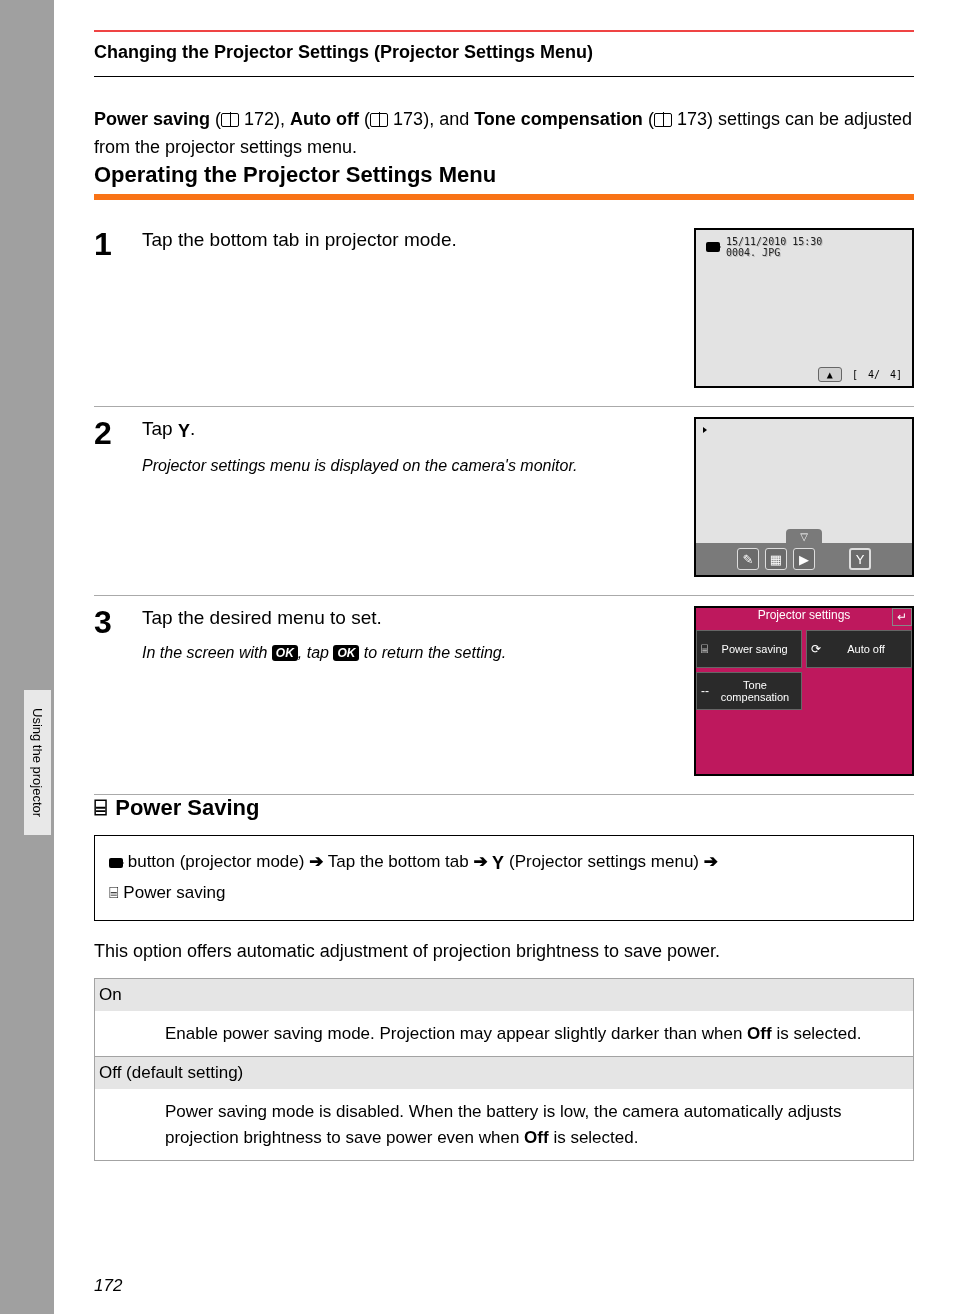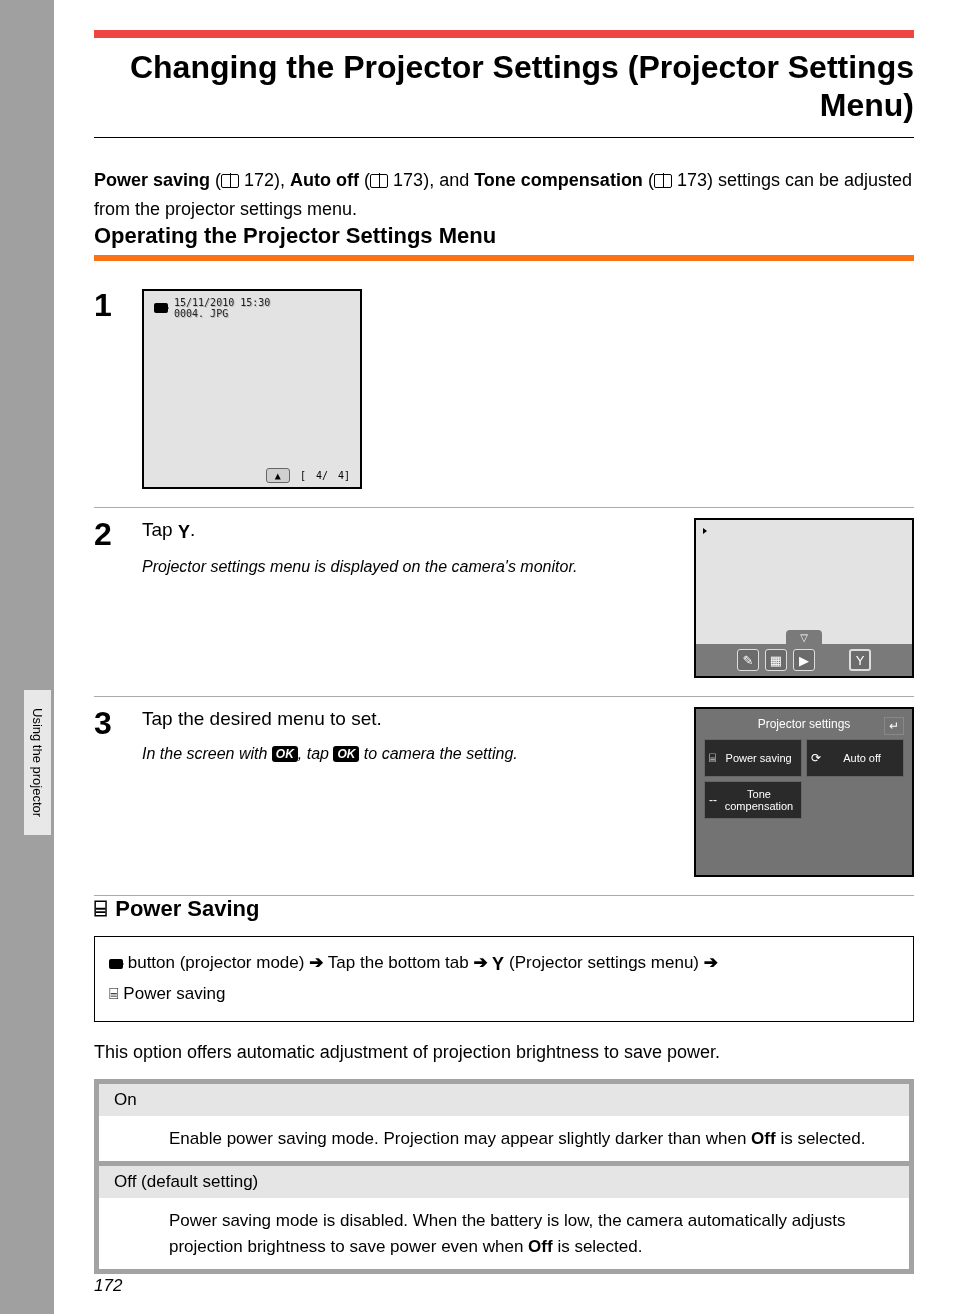--- a/index.html
+++ b/index.html
@@ -20,28 +20,27 @@
   .side-tab {
     position: absolute;
     left: -30px;
     top: 690px;
     writing-mode: vertical-rl;
     font-size: 13px;
     background: #e8e8e8;
     padding: 18px 6px;
   }
   h1.main-title {
-    font-size: 32px;
-    font-weight: bold;
-    border-top: 8px solid #ef4444;
+    font-size: 18px;
+    font-weight: bold;
+    border-top: 2px solid #ef4444;
     border-bottom: 1px solid #000;
     padding: 10px 0 12px 0;
     margin-bottom: 28px;
     line-height: 1.2;
-    text-align: right;
   }
   .intro {
     font-size: 18px;
     line-height: 1.6;
   }
   .intro b { font-weight: bold; }
   .book-icon {
     display: inline-block;
     width: 18px; height: 14px;
     border: 1.2px solid #000;
@@ -89,21 +88,21 @@
     margin-bottom: 4px;
     font-style: italic;
   }
   .screen-thumb {
     width: 220px;
     flex-shrink: 0;
   }
   
   .screen1 {
     border: 2px solid #000;
-    height: 200px;
+    height: 160px;
     background: #e3e3e3;
     position: relative;
     font-size: 10px;
   }
   .screen1-top {
     position: absolute;
     top: 6px; left: 10px; right: 10px;
     display: flex;
     gap: 6px;
     align-items: center;
@@ -185,24 +184,23 @@
     background: #6b6b6b;
   }
   .tb-icon.spacer { border: none; background: transparent; }
   .tb-icon.highlight {
     border: 2px solid #ddd;
   }
   
   .screen3 {
     border: 2px solid #000;
     height: 170px;
-    background: #737373;
+    background: #be185d;
     color: #fff;
     font-size: 12px;
-    padding: 8px;
     position: relative;
   }
   .s3-title-row {
     display: flex;
     justify-content: center;
     align-items: center;
     margin-bottom: 8px;
     position: relative;
   }
   .s3-back {
@@ -272,21 +270,21 @@
     font-size: 17px;
     line-height: 1.7;
     margin-bottom: 20px;
   }
   .arrow { font-weight: bold; }
   .ps-desc {
     font-size: 18px;
     margin-bottom: 16px;
   }
   .opt-table { width: 100%; border-collapse: collapse; font-size: 17px; }
-  .opt-table td { border: 5px solid #a3a3a3; padding: 6px 15px; vertical-align: top; }
+  .opt-table td { border: 1px solid #a3a3a3; padding: 6px 4px; vertical-align: top; }
   .opt-head { background: #e5e5e5; font-weight: normal; }
   .opt-body { padding: 10px 12px 10px 70px !important; line-height: 1.5; border-top: none !important; }
   .opt-row-head td { border-bottom: none; }
   .page-num {
     position: absolute;
     bottom: 18px;
     left: 40px;
     font-style: italic;
     font-size: 17px;
   }
@@ -309,20 +307,23 @@
     <b>Tone compensation</b>
     (<span class="book-icon"></span>
     <span>173</span>)
     <span>settings can be adjusted from the projector settings menu.</span>
   </p>
 
   <h2 class="subhead">Operating the Projector Settings Menu</h2>
 
   <div class="step-row">
     <div class="step-num">1</div>
+    <div class="step-body">
+      <div class="step-title">Tap the bottom tab in projector mode.</div>
+    </div>
     <div class="screen-thumb">
       <div class="screen1">
         <div class="screen1-top">
           <span class="proj-icon-sm"></span>
           <span>
             <span>15/11/2010 15:30</span><br>
             <span>0004. JPG</span>
           </span>
         </div>
         <div class="screen1-bottom">
@@ -358,21 +359,21 @@
         </div>
       </div>
     </div>
   </div>
 
   <div class="step-row">
     <div class="step-num">3</div>
     <div class="step-body">
       <div class="step-title">Tap the desired menu to set.</div>
       <div class="step-detail">
-        <span>In the screen with </span><span class="blk-btn">OK</span><span>, tap </span><span class="blk-btn">OK</span><span> to camera the setting.</span>
+        <span>In the screen with </span><span class="blk-btn">OK</span><span>, tap </span><span class="blk-btn">OK</span><span> to return the setting.</span>
       </div>
     </div>
     <div class="screen-thumb">
       <div class="screen3">
         <div class="s3-title-row">
           <span>Projector settings</span>
           <span class="s3-back">↵</span>
         </div>
         <div class="s3-grid">
           <div class="s3-item">

